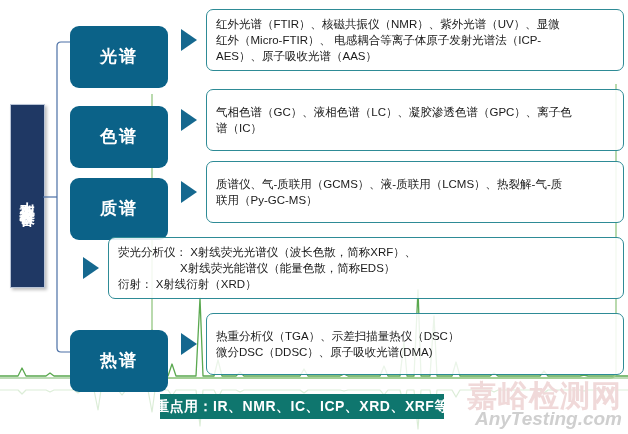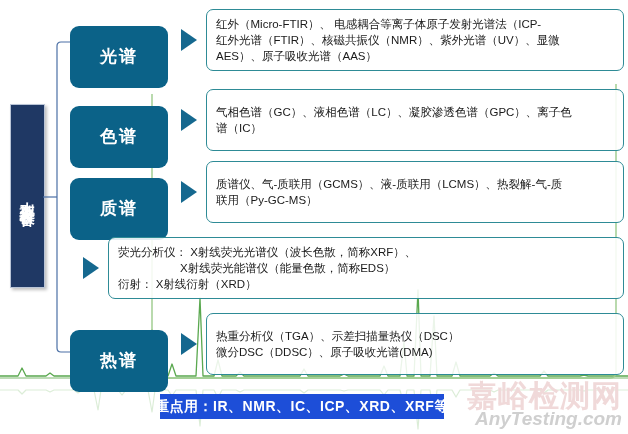--- a/index.html
+++ b/index.html
@@ -151,21 +151,21 @@
   .text-box .ln { white-space: nowrap; }
   .text-box .ln.indent { padding-left: 62px; }
 
   
   .footer-banner {
     position: absolute;
     left: 160px;
     top: 394px;
     width: 284px;
     height: 25px;
-    background: #1d4ed8;
+    background: #0f766e;
     display: flex;
     align-items: center;
     justify-content: center;
   }
   .footer-banner span {
     color: #ffffff;
     font-size: 14px;
     font-weight: bold;
     letter-spacing: .5px;
     white-space: nowrap;
@@ -220,22 +220,22 @@
   </svg>
 
   <div class="row" style="top:6px;">
     <div class="cat-box">
       <span>光谱</span>
     </div>
     <div class="arrow">
         <i class="arrow-tri"></i>
       </div>
     <div class="text-box">
+      <div class="ln">红外光谱（FTIR）、核磁共振仪（NMR）、紫外光谱（UV）、显微</div>
       <div class="ln">红外（Micro-FTIR）、 电感耦合等离子体原子发射光谱法（ICP-</div>
-      <div class="ln">红外光谱（FTIR）、核磁共振仪（NMR）、紫外光谱（UV）、显微</div>
       <div class="ln">AES）、原子吸收光谱（AAS）</div>
     </div>
   </div>
 
   <div class="row" style="top:86px;justify-content:space-between;">
     <div class="cat-box">
       <span>色谱</span>
     </div>
     <div class="arrow">
         <i class="arrow-tri"></i>

